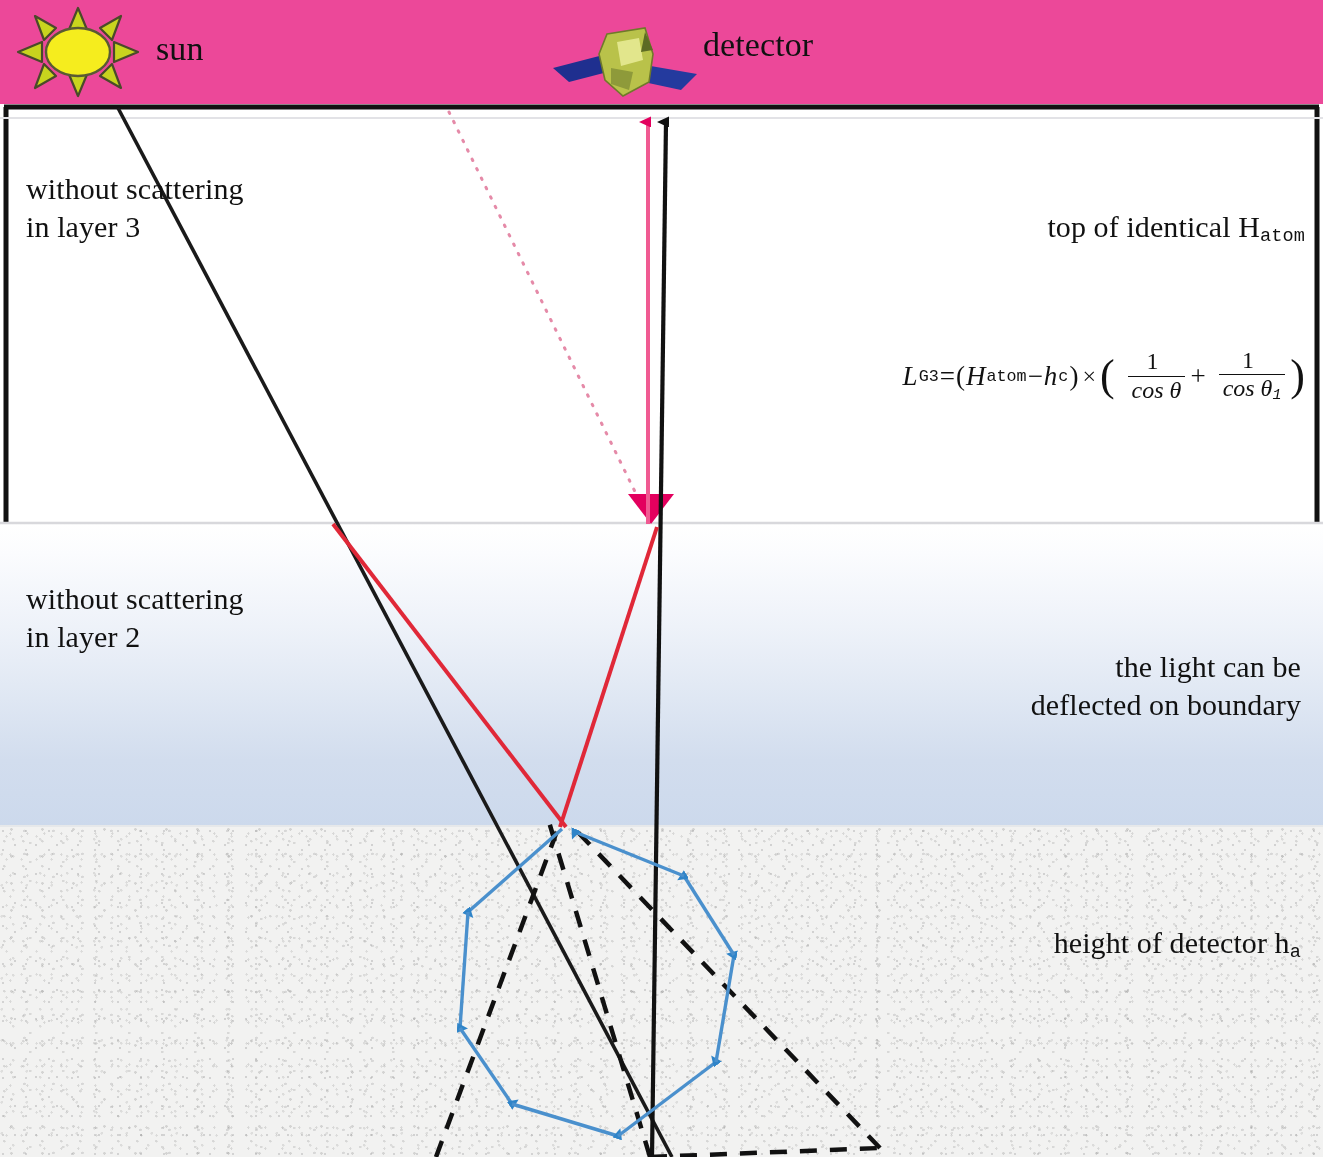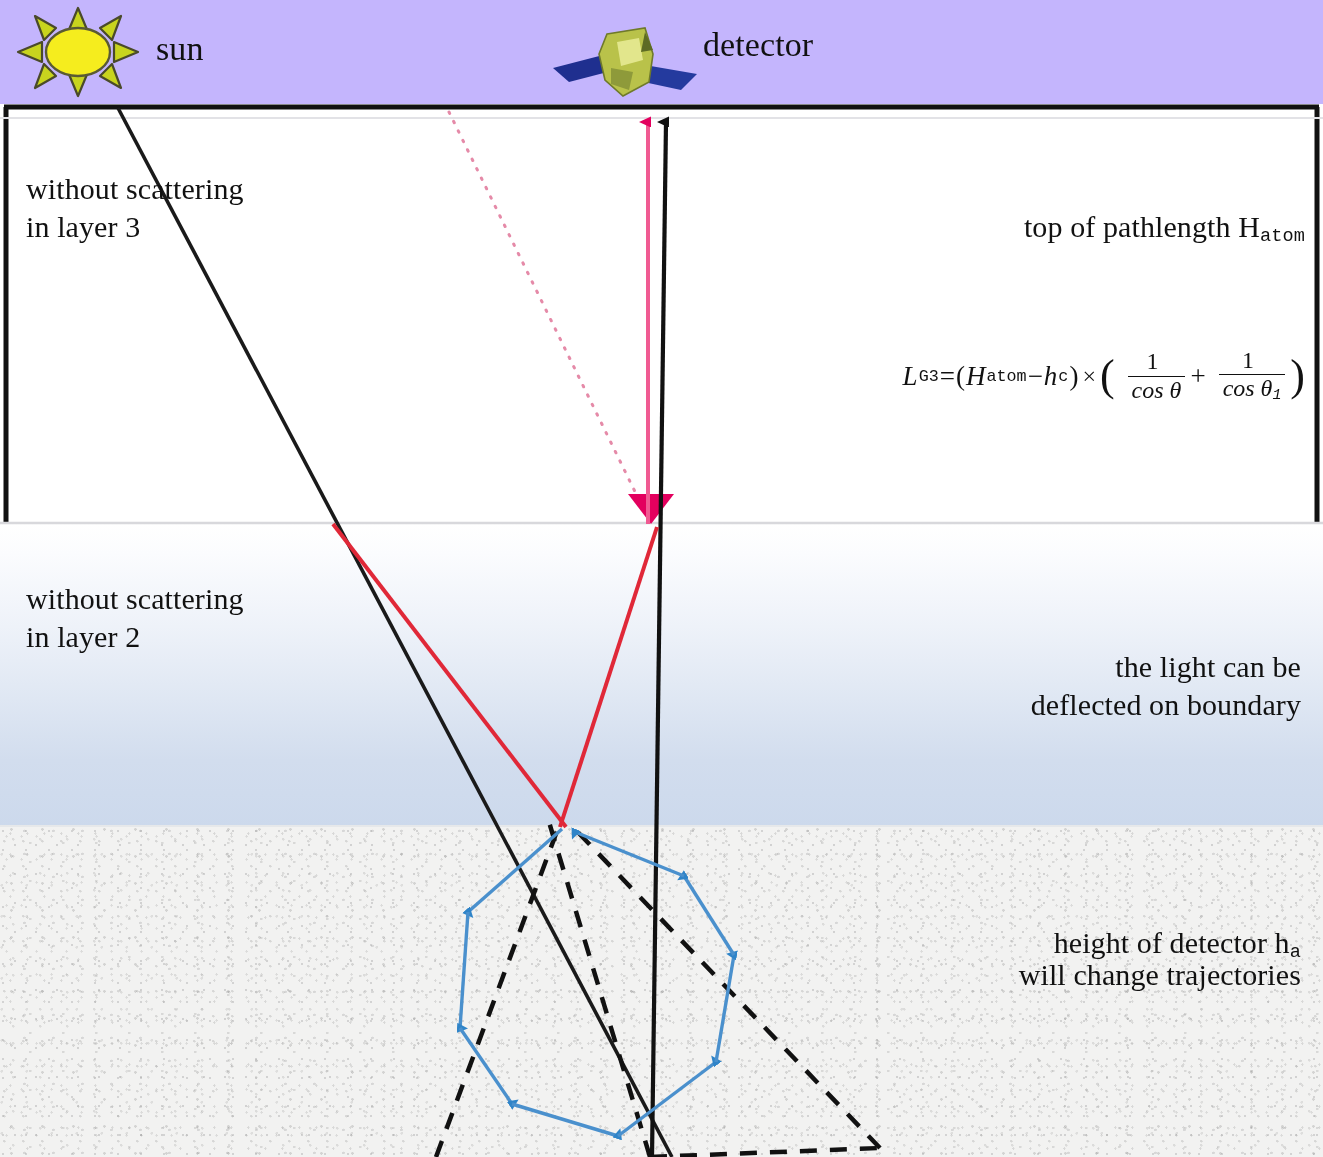--- a/index.html
+++ b/index.html
@@ -5,21 +5,21 @@
 <style>
   html, body {
     margin: 0;
     padding: 0;
     background: #ffffff;
   }
   #stage {
     position: relative;
     width: 1323px;
     height: 1157px;
-    background: #c4b5fd;
+    background: #ec4899;
     font-family: "Liberation Serif", "DejaVu Serif", serif;
     overflow: hidden;
   }
 
   
   .layer {
     position: absolute;
     left: 0;
     width: 1323px;
   }
@@ -214,21 +214,21 @@
       <path d="M62,44 L84,48 L80,66 L62,60 Z" fill="#8e9a3a"></path>
       <path d="M96,8 L104,26 L92,28 Z" fill="#5d6b24"></path>
     </svg>
   </div>
   <div class="txt" style="left:703px; top:24px; font-size:34px;">detector</div>
 
   <div class="txt" style="left:26px; top:170px; width:420px;">without scattering
 in layer 3</div>
 
   <div class="txt right" style="right:18px; top:170px; width:560px;">
-    <span>top of pathlength H</span><i class="mathvar"></i><sub>atom</sub>
+    <span>top of identical H</span><i class="mathvar"></i><sub>atom</sub>
   </div>
 
 
   <div id="equation">
     <span class="it">L</span>
       <sub>G3</sub>
     <span>=</span>
     <span>(</span>
     <span class="it">H</span>
       <sub>atom</sub>
@@ -255,15 +255,14 @@
 
 
   <div class="txt right" style="right:22px; top:648px; width:560px;">the light can be
 deflected on boundary</div>
 
 
   <div class="txt right" style="right:22px; top:886px; width:560px;">
     <span>height of detector h</span><sub>a</sub>
   </div>
 
-  <div class="txt right" style="right:22px; top:956px; width:560px;">will change trajectories</div>
 
 </div>
 
 </body></html>

